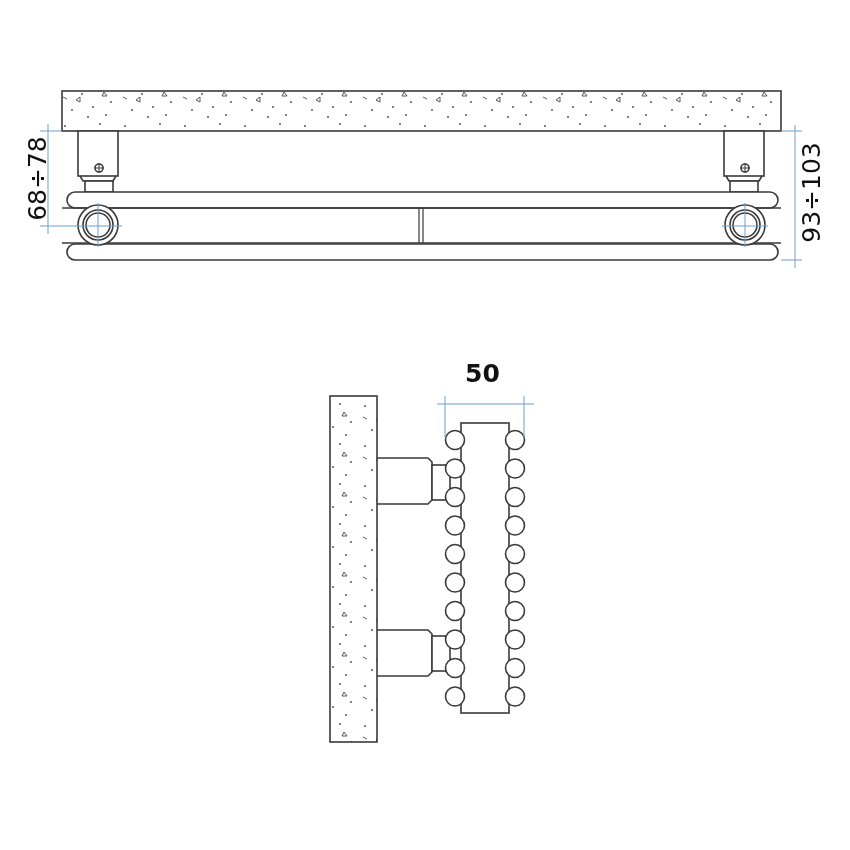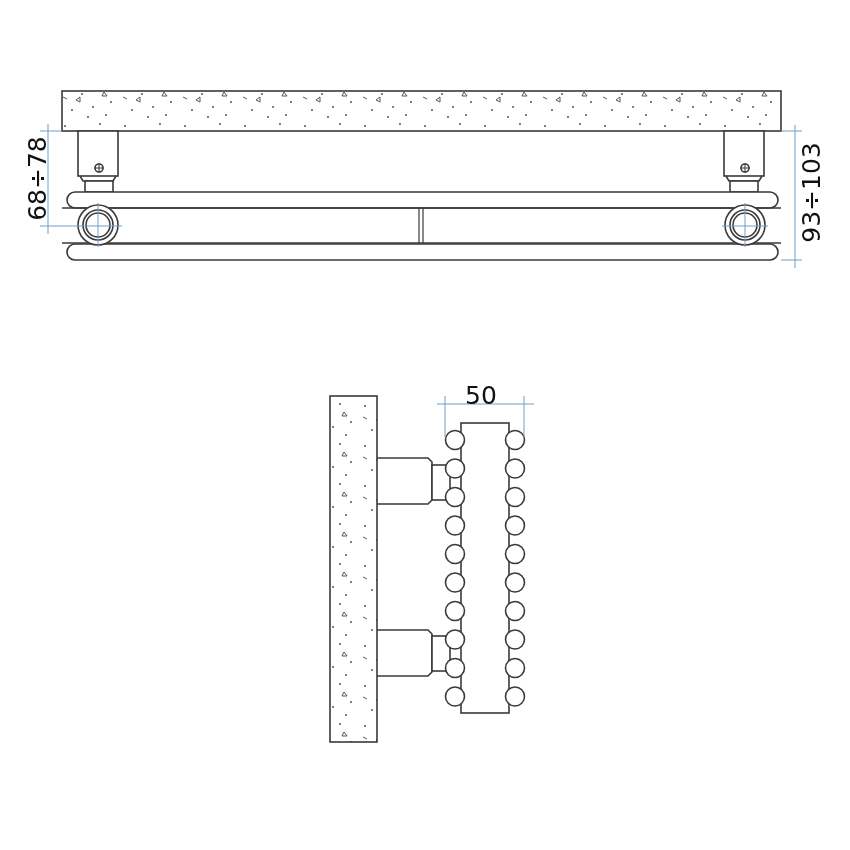--- a/index.html
+++ b/index.html
@@ -120,13 +120,13 @@
 
   <g stroke="#6f9fc9" stroke-width="1" fill="none">
     <line x1="437" y1="404" x2="534" y2="404"></line>
     <line x1="445" y1="396" x2="445" y2="437"></line>
     <line x1="524" y1="396" x2="524" y2="437"></line>
   </g>
 </svg>
 
 <div class="lbl rot" style="left:-8px;top:166px;width:90px;text-align:center;">68÷78</div>
 <div class="lbl rot" style="left:756px;top:180px;width:110px;text-align:center;">93÷103</div>
-<div class="lbl" style="left:465px;top:383px;">50</div>
+<div class="lbl" style="left:465px;top:361px;font-weight:bold;">50</div>
 
 </body></html>

